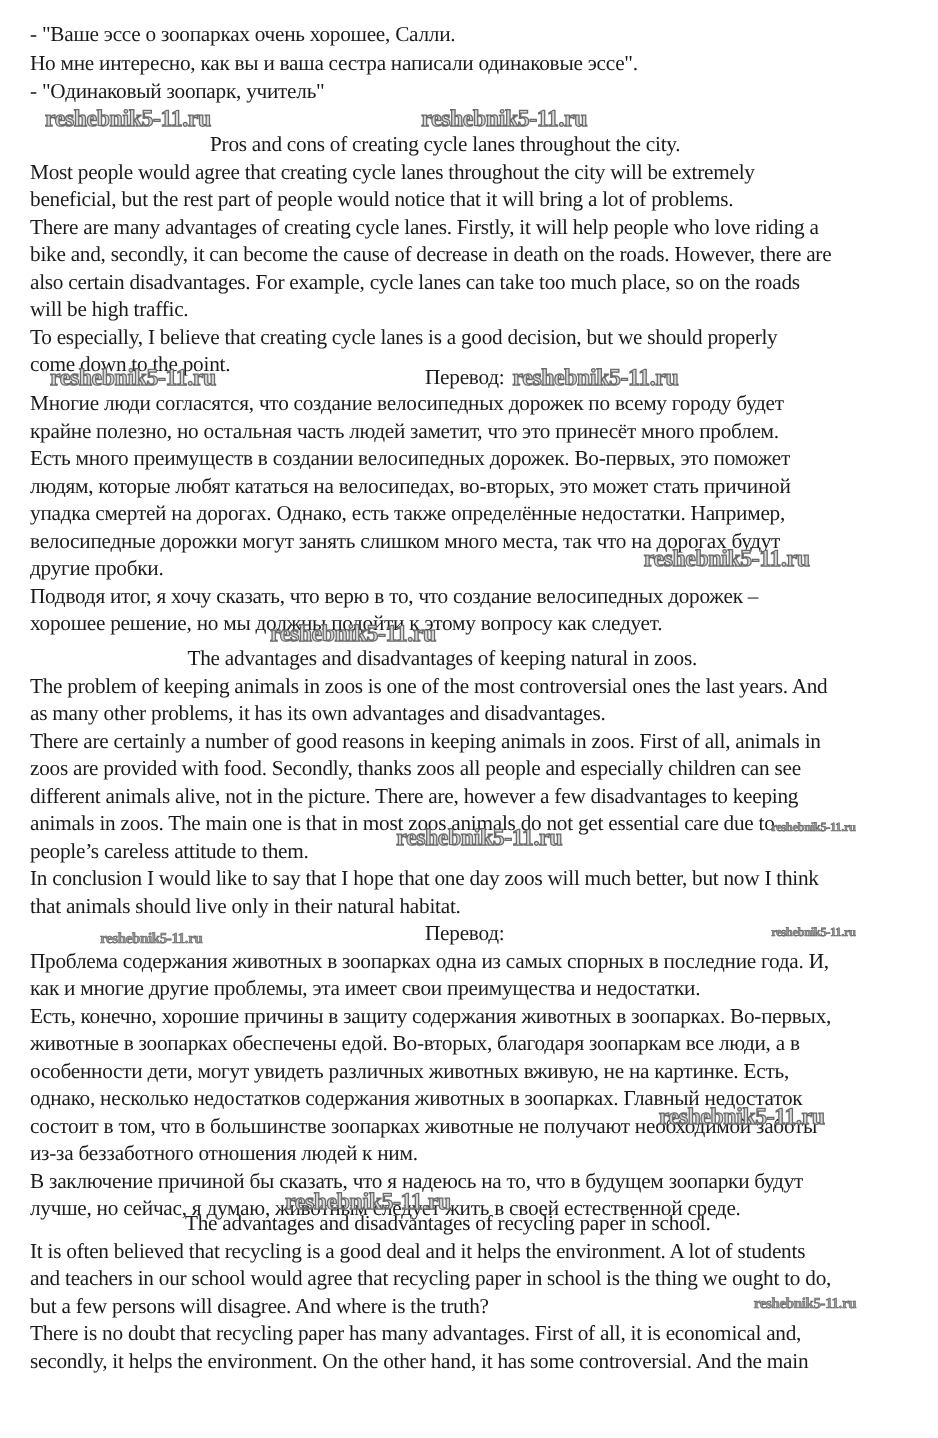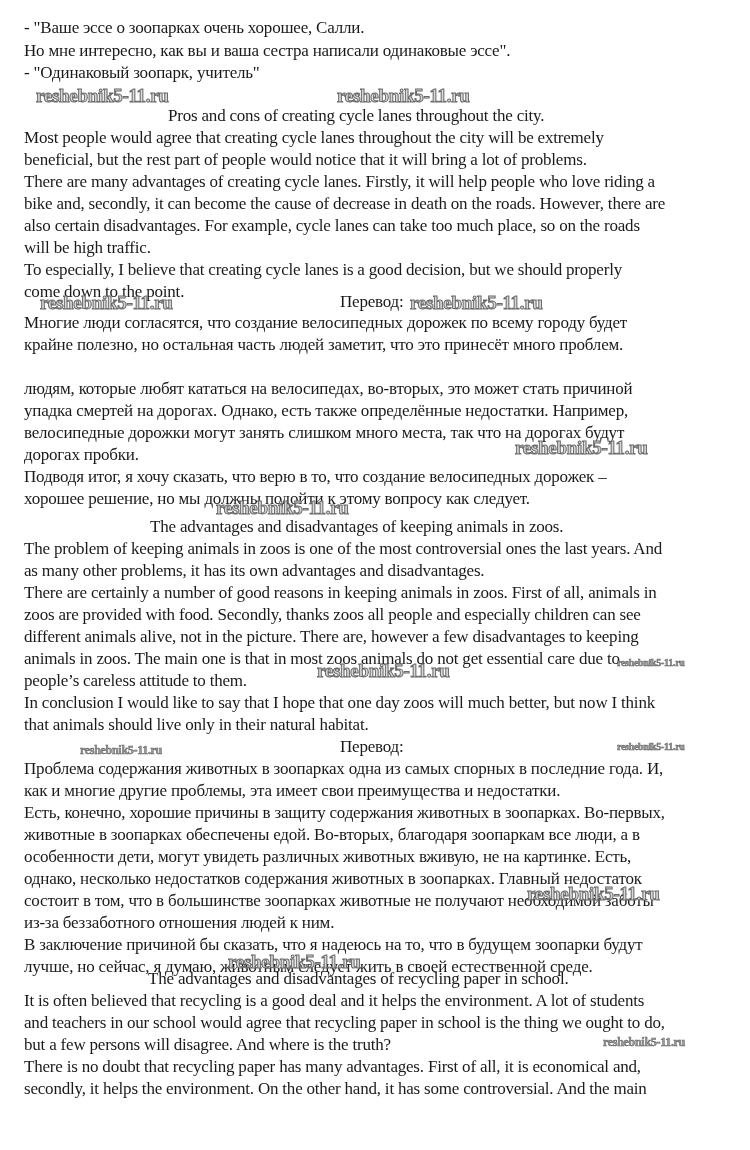--- a/index.html
+++ b/index.html
@@ -40,31 +40,32 @@
   <div class="line" style="top:238px">will be high traffic.</div>
   <div class="line" style="top:260px">To especially, I believe that creating cycle lanes is a good decision, but we should properly</div>
   <div class="line" style="top:282px">come down to the point.</div>
 
   <div class="wm big" style="left:40px; top:292px">reshebnik5-11.ru</div>
   <div class="line" style="left:340px; top:292px">Перевод:</div>
   <div class="wm big" style="left:410px; top:292px">reshebnik5-11.ru</div>
 
   <div class="line" style="top:313px">Многие люди согласятся, что создание велосипедных дорожек по всему городу будет</div>
   <div class="line" style="top:335px">крайне полезно, но остальная часть людей заметит, что это принесёт много проблем.</div>
+  <div class="line" style="top:357px">Есть много преимуществ в создании велосипедных дорожек. Во-первых, это поможет</div>
   <div class="line" style="top:379px">людям, которые любят кататься на велосипедах, во-вторых, это может стать причиной</div>
   <div class="line" style="top:401px">упадка смертей на дорогах. Однако, есть также определённые недостатки. Например,</div>
   <div class="line" style="top:423px">велосипедные дорожки могут занять слишком много места, так что на дорогах будут</div>
-  <div class="line" style="top:445px">дорогах пробки.</div>
+  <div class="line" style="top:445px">другие пробки.</div>
   <div class="wm big" style="left:515px; top:437px">reshebnik5-11.ru</div>
   <div class="line" style="top:467px">Подводя итог, я хочу сказать, что верю в то, что создание велосипедных дорожек –</div>
   <div class="line" style="top:489px">хорошее решение, но мы должны подойти к этому вопросу как следует.</div>
 
   <div class="wm big" style="left:216px; top:497px">reshebnik5-11.ru</div>
 
-  <div class="line" style="left:150px; top:517px">The advantages and disadvantages of keeping animals in zoos.</div>
+  <div class="line" style="left:150px; top:517px">The advantages and disadvantages of keeping natural in zoos.</div>
   <div class="line" style="top:539px">The problem of keeping animals in zoos is one of the most controversial ones the last years. And</div>
   <div class="line" style="top:561px">as many other problems, it has its own advantages and disadvantages.</div>
   <div class="line" style="top:583px">There are certainly a number of good reasons in keeping animals in zoos. First of all, animals in</div>
   <div class="line" style="top:605px">zoos are provided with food. Secondly, thanks zoos all people and especially children can see</div>
   <div class="line" style="top:627px">different animals alive, not in the picture. There are, however a few disadvantages to keeping</div>
   <div class="line" style="top:649px">animals in zoos. The main one is that in most zoos animals do not get essential care due to</div>
   <div class="line" style="top:671px">people’s careless attitude to them.</div>
   <div class="wm big" style="left:317px; top:660px">reshebnik5-11.ru</div>
   <div class="wm small" style="left:617px; top:657px">reshebnik5-11.ru</div>
   <div class="line" style="top:693px">In conclusion I would like to say that I hope that one day zoos will much better, but now I think</div>

